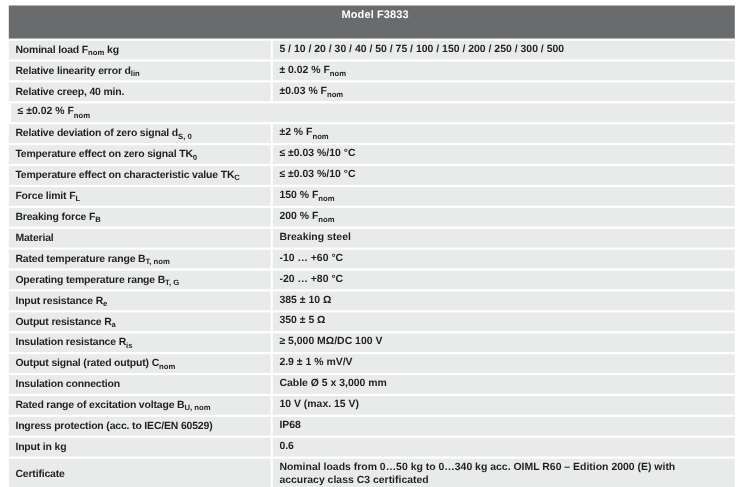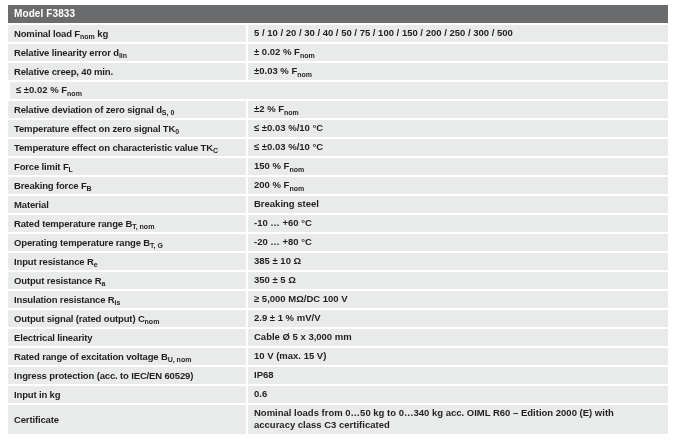--- a/index.html
+++ b/index.html
@@ -11,28 +11,29 @@
     font-family: "Liberation Sans", sans-serif;
     -webkit-font-smoothing: antialiased;
   }
   .spec-table {
     position: absolute;
     left: 8px;
     top: 5px;
     width: 660px;
   }
   .table-header {
-    height: 18px;
+    height: 30px;
     line-height: 18px;
     background: var(--header-bg, #696b6d);
     color: var(--header-text, #ffffff);
     font-size: 10px;
     font-weight: bold;
     padding-left: 6px;
     letter-spacing: 0.1px;
+    text-align: center;
   }
   .row {
     display: flex;
     margin-top: 1.5px;
   }
   .cell {
     background: var(--row-bg, #e9eaea);
     font-size: 9.5px;
     color: #1f1f1f;
     display: flex;
@@ -190,21 +191,21 @@
       <div class="row">
         <div class="cell label">
           <span>Output signal (rated output) C<sub>nom</sub></span>
         </div>
         <div class="cell value">
           <span>2.9 ± 1 % mV/V</span>
         </div>
       </div>
       <div class="row">
         <div class="cell label">
-          <span>Electrical linearity</span>
+          <span>Insulation connection</span>
         </div>
         <div class="cell value">
           <span>Cable Ø 5 x 3,000 mm</span>
         </div>
       </div>
       <div class="row">
         <div class="cell label">
           <span>Rated range of excitation voltage B<sub>U, nom</sub></span>
         </div>
         <div class="cell value">

